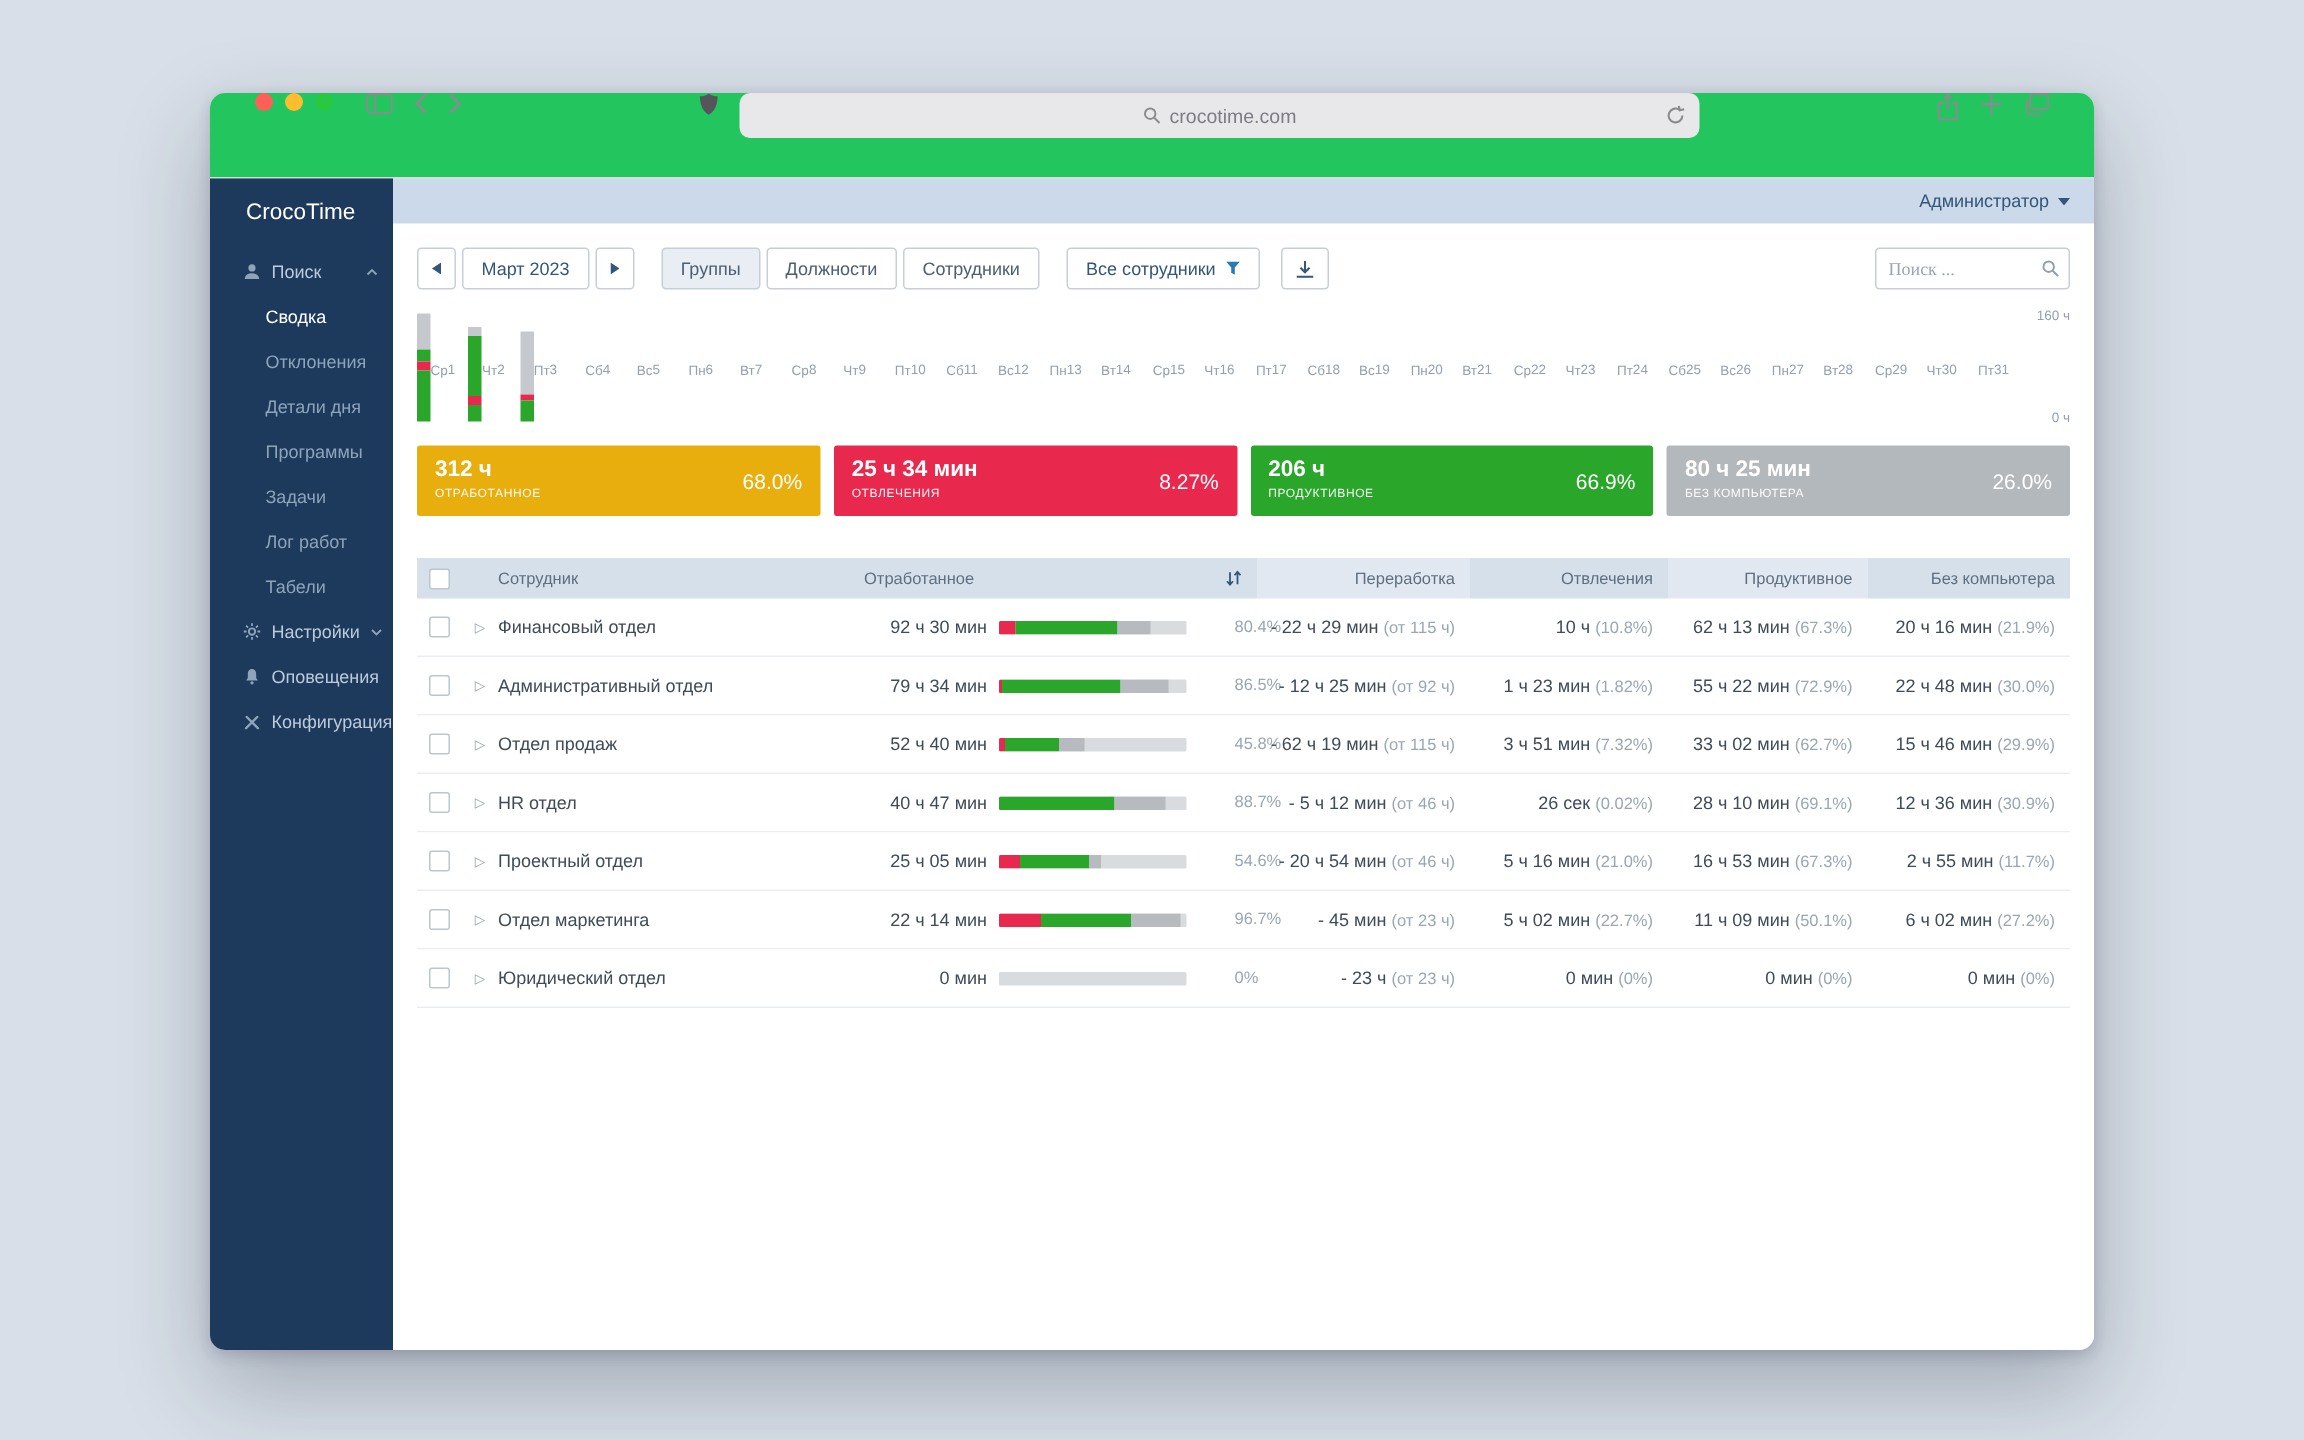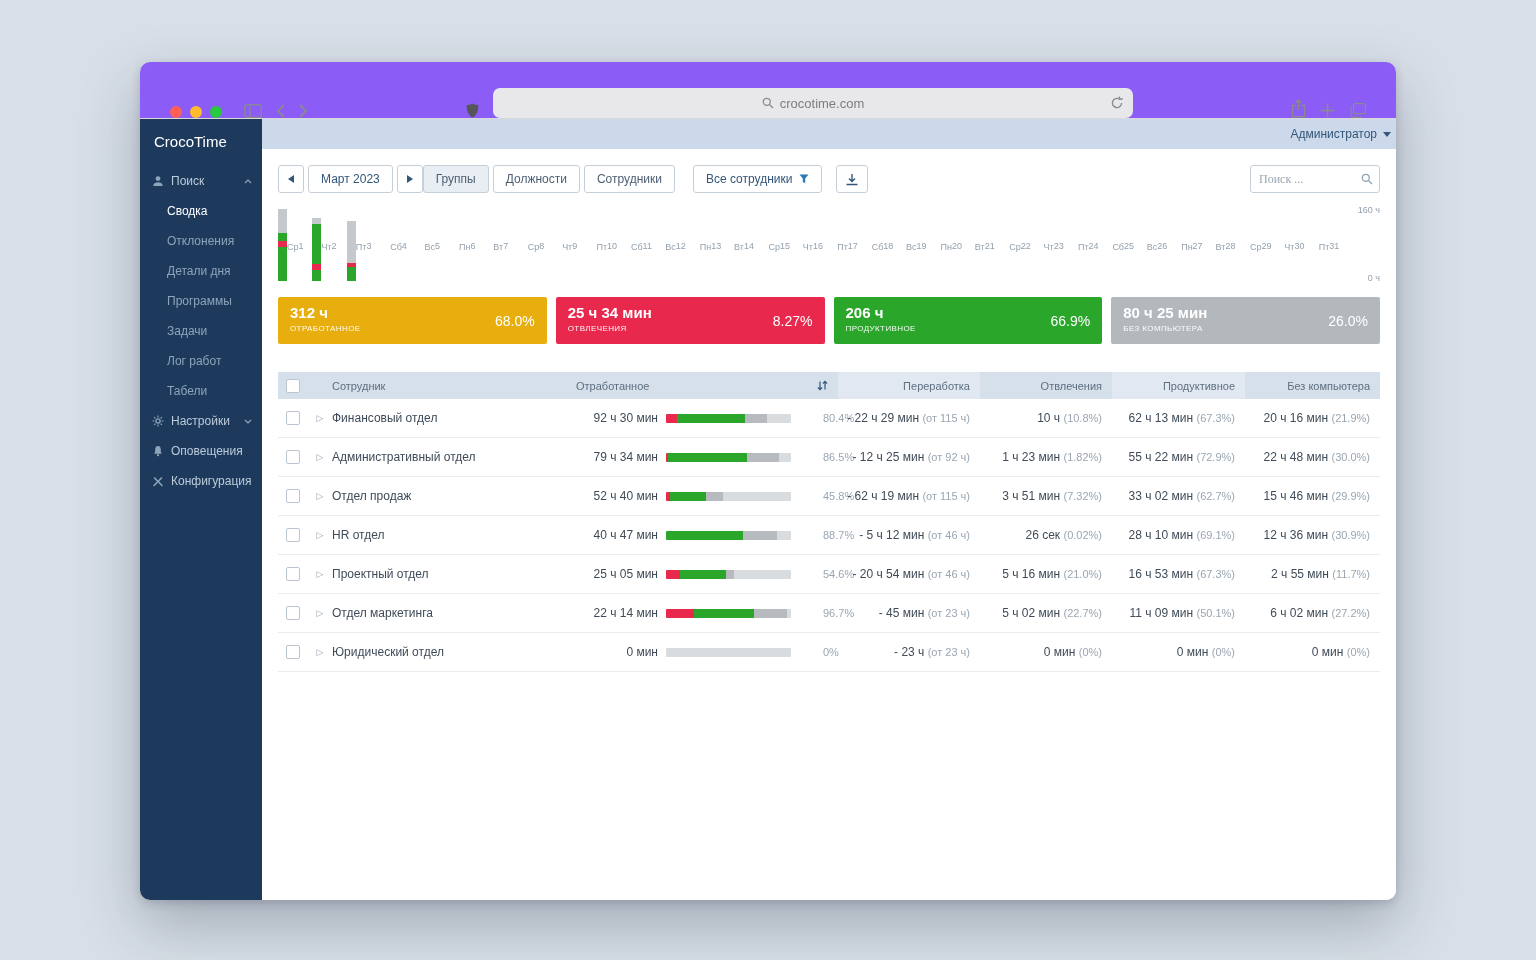--- a/index.html
+++ b/index.html
@@ -12,60 +12,60 @@
     -webkit-font-smoothing:antialiased;
   }
   .window {
     position:absolute; left:140px; top:62px; width:1256px; height:838px;
     background:#ffffff; border-radius:10px; overflow:hidden;
     box-shadow:0 25px 60px rgba(25,35,55,.28), 0 3px 10px rgba(25,35,55,.18);
     display:flex; flex-direction:column;
   }
   
   .browser-bar {
-    height:57px; flex:0 0 auto; background:#8b5cf6; border-bottom:1px solid #d9d9dc;
-    display:flex; align-items:flex-end; padding:0 30px; gap:14px;
+    height:57px; flex:0 0 auto; background:#22c55e; border-bottom:1px solid #d9d9dc;
+    display:flex; align-items:flex-start; padding:0 30px; gap:14px;
   }
   .traffic { display:flex; gap:8px; margin-right:8px; }
   .light { width:12px; height:12px; border-radius:50%; }
   .light.red { background:#ff5f57; } .light.yellow { background:#febc2e; } .light.green { background:#28c840; }
   .chrome-btn { display:flex; align-items:center; justify-content:center; color:#8a8a8f; cursor:default; }
   .spacer { flex:1; }
   .url-field {
     width:640px; height:30px; background:#e8e8eb; border-radius:7px;
     display:flex; align-items:center; justify-content:center; gap:6px;
     color:#7c7c84; font-size:13px; position:relative;
   }
   .url-refresh { position:absolute; right:9px; top:8px; }
   
   .app { flex:1; display:flex; min-height:0; }
-  .sidebar { width:122px; flex:0 0 auto; background:#1d3a5c; color:#8da4bb; font-size:12px; }
+  .sidebar { width:122px; flex:0 0 auto; background:#1d3a5c; color:#8da4bb; font-size:12px;padding-left:10px; }
   .logo { color:#ffffff; font-size:15px; padding:14px 14px 16px 14px; }
   .nav-item { display:flex; align-items:center; gap:7px; padding:8px 10px 8px 12px; color:#bccbdb; cursor:pointer; }
   .nav-ico { display:flex; width:12px; justify-content:center; color:#8da4bb; }
   .nav-chev { margin-left:auto; display:flex; color:#8da4bb; }
   .nav-sub { padding:8px 10px 8px 27px; color:#8da4bb; cursor:pointer; }
   .nav-sub.active { color:#ffffff; }
   .main { flex:1; min-width:0; background:#ffffff; display:flex; flex-direction:column; }
   .admin-strip {
     height:30px; flex:0 0 auto; background:#ccd9ea;
     display:flex; align-items:center; justify-content:flex-end; gap:6px;
-    padding:0 5px; color:#33567a; font-size:12px;
+    padding:0 16px; color:#33567a; font-size:12px;
   }
   .content { flex:1; padding:0 16px; overflow:hidden; }
   
   .toolbar { margin-top:16px; display:flex; align-items:flex-end; height:28px; }
   .btn {
     border:1px solid #c6cfd8; background:#fff; color:#33567a; font-size:12px; height:28px;
     display:inline-flex; align-items:center; justify-content:center; padding:0 12px;
     border-radius:3px; cursor:pointer; font-family:inherit; white-space:nowrap;
   }
   .arrow-btn { width:26px; padding:0; }
   .month-btn { margin:0 4px; min-width:84px; }
-  .view-switcher { display:flex; }
+  .view-switcher { display:flex; margin-left:18px; }
   .view-btn + .view-btn { margin-left:4px; }
   .view-btn.active { background:#e9eef4; }
   .view-btn { color:#4c5f72; }
   .filter-btn { margin-left:18px; gap:7px; }
   .dl-btn { margin-left:14px; width:32px; padding:0; }
   .search-wrap { margin-left:auto; position:relative; }
   .search-input {
     width:130px; height:28px; border:1px solid #c6cfd8; border-radius:3px;
     font-size:12px; padding:0 26px 0 8px; color:#3f4b58; outline:none; font-family:Liberation Serif, serif;
   }

